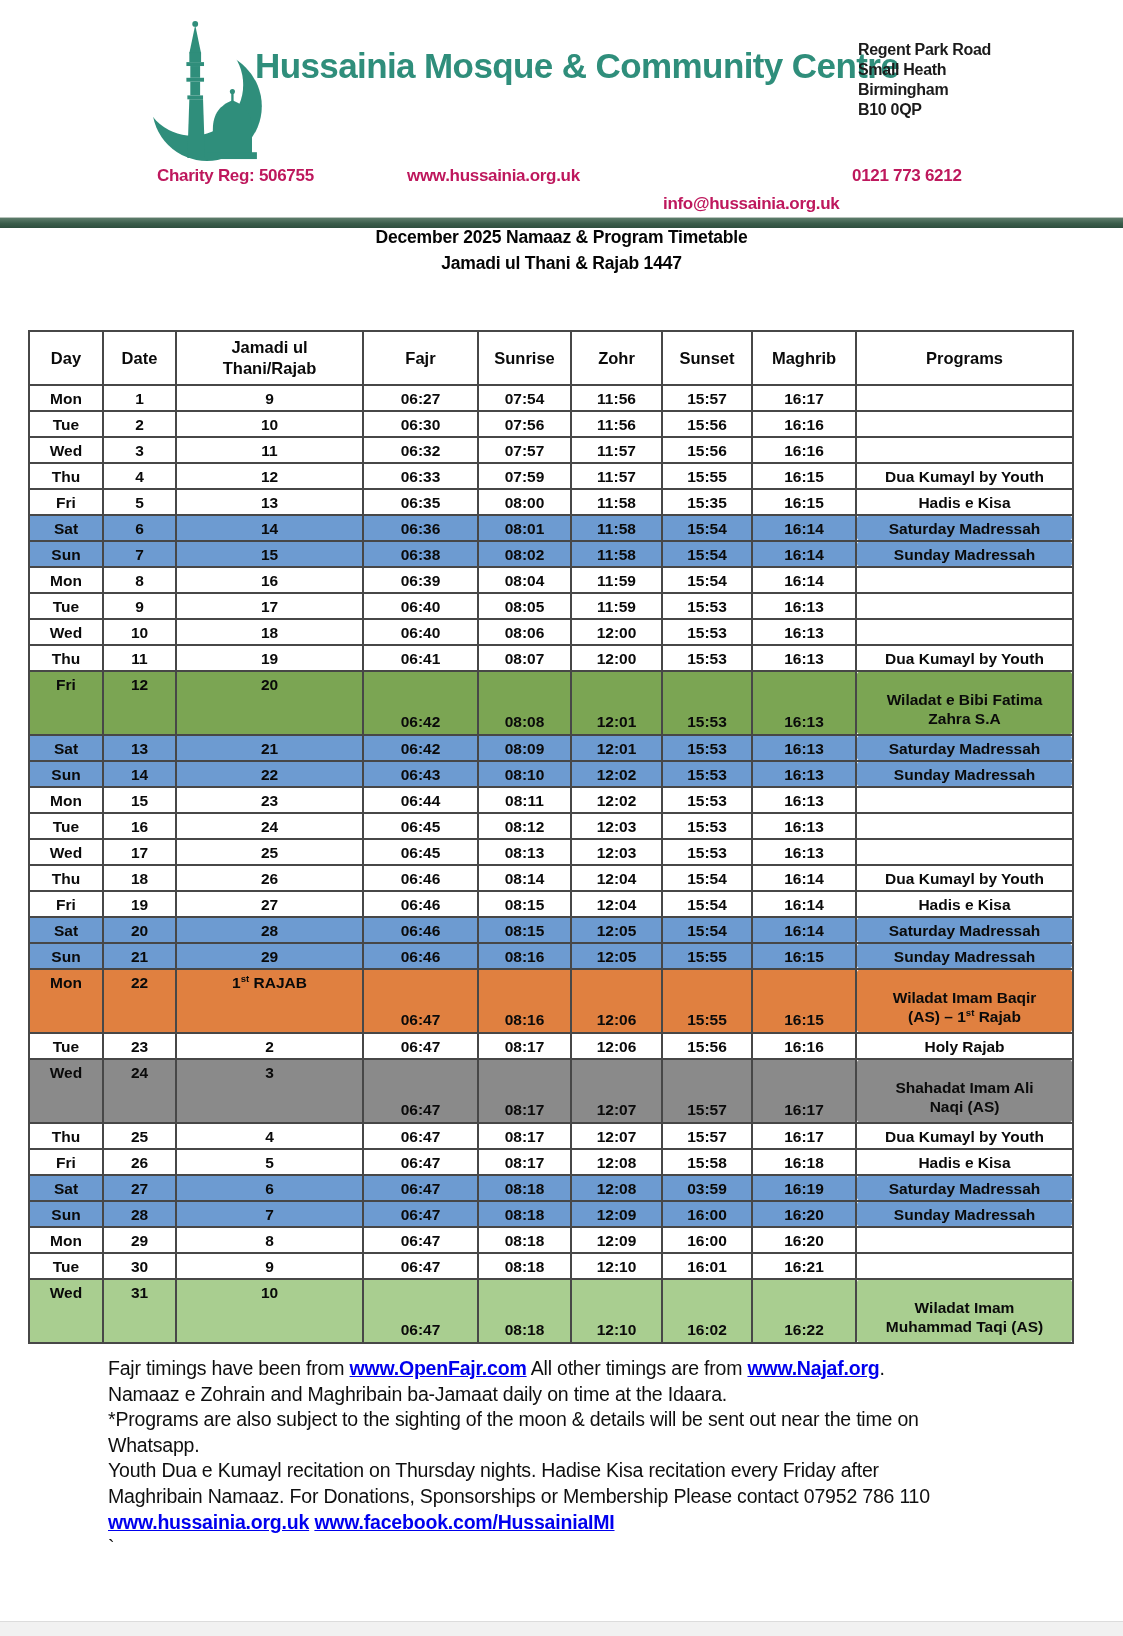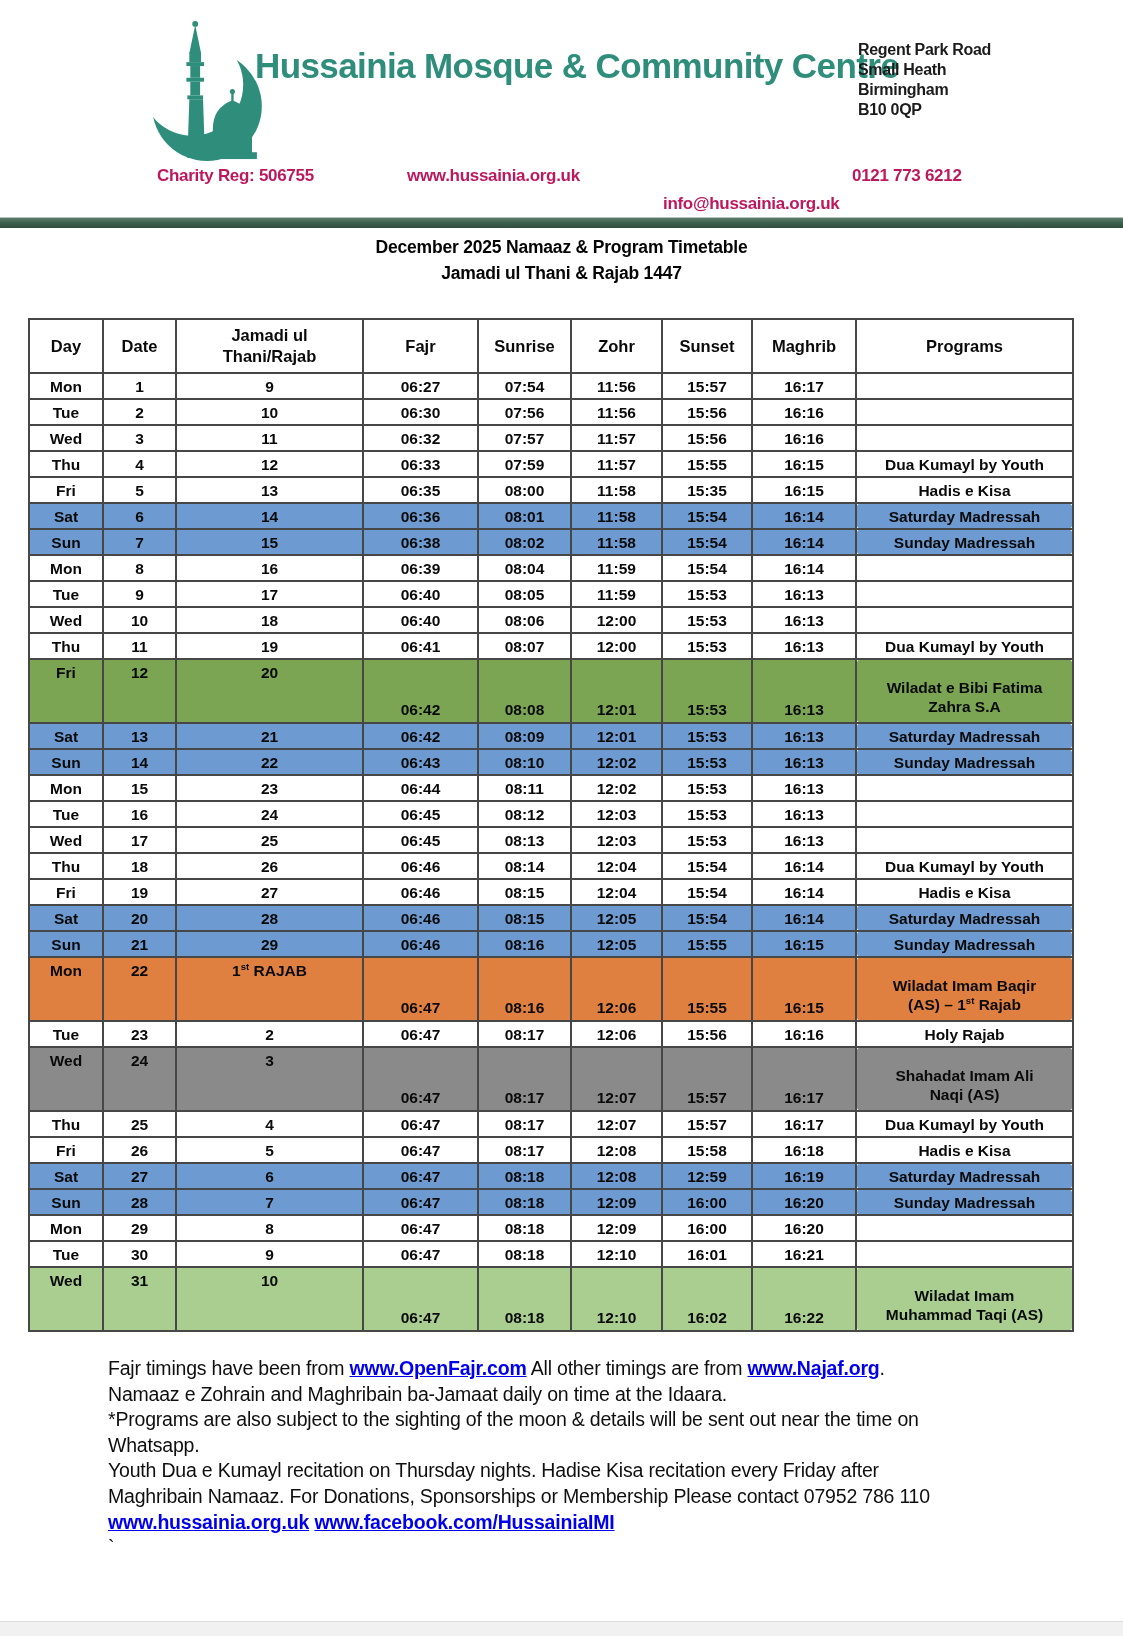--- a/index.html
+++ b/index.html
@@ -30,28 +30,28 @@
   .contact-row{position:absolute;top:166px;left:0;width:1123px;height:22px;font-size:17px;font-weight:700;letter-spacing:-0.3px;color:#be185d;}
   .contact-row .c1{position:absolute;left:157px;}
   .contact-row .c2{position:absolute;left:407px;}
   .contact-row .c3{position:absolute;left:663px;margin-top:28px;}
   .contact-row .c4{position:absolute;left:852px;}
   .divider-bar{position:absolute;left:0;top:217px;width:1123px;height:10px;
     background:linear-gradient(180deg,var(--divider-top) 0%,#3a5d4b 55%,var(--divider-bottom) 100%);
     border-top:1px solid #b7c3bb;}
 
   
-  .doc-title{position:absolute;left:0;top:234px;width:1123px;text-align:center;
+  .doc-title{position:absolute;left:0;top:224px;width:1123px;text-align:center;
     font-size:17.5px;font-weight:700;letter-spacing:-0.2px;line-height:26px;color:#050505;}
 
   
   table.timetable{position:absolute;left:28px;top:318px;width:1044px;border-collapse:collapse;
     table-layout:fixed;font-weight:700;color:#0a0a0a;}
   table.timetable th,table.timetable td{border:2px solid #474747;padding:0 2px;text-align:center;overflow:hidden;}
-  table.timetable{border:2px solid #0f766e;}
+  table.timetable{border:2px solid #0f766e;margin-top:12px;}
   table.timetable th{height:52px;font-size:16.5px;line-height:21px;white-space:pre-line;vertical-align:middle;background:#fff;}
   table.timetable td{height:24px;font-size:15.5px;line-height:19px;vertical-align:middle;background:#fff;}
   tr.tall td{height:50px;vertical-align:bottom;padding-bottom:3px;}
   tr.tall td.col-day,tr.tall td.col-date,tr.tall td.col-hijri{vertical-align:top;padding-top:3px;}
   tr.tall td.col-program{vertical-align:middle;padding-top:12px;padding-bottom:0;}
   td.col-program{white-space:pre-line;line-height:20px;border-radius:6px;}
   tr.c-blue td{background:var(--row-blue);}
   tr.c-green td{background:var(--row-green);}
   tr.c-orange td{background:var(--row-orange);}
   tr.c-grey td{background:var(--row-grey);}
@@ -429,21 +429,21 @@
         <td class="col-time">16:18</td>
         <td class="col-program">Hadis e Kisa</td>
       </tr>
       <tr class="c-blue">
         <td class="col-day">Sat</td>
         <td class="col-date">27</td>
         <td class="col-hijri">6</td>
         <td class="col-time">06:47</td>
         <td class="col-time">08:18</td>
         <td class="col-time">12:08</td>
-        <td class="col-time">12:59</td>
+        <td class="col-time">03:59</td>
         <td class="col-time">16:19</td>
         <td class="col-program">Saturday Madressah</td>
       </tr>
       <tr class="c-blue">
         <td class="col-day">Sun</td>
         <td class="col-date">28</td>
         <td class="col-hijri">7</td>
         <td class="col-time">06:47</td>
         <td class="col-time">08:18</td>
         <td class="col-time">12:09</td>

